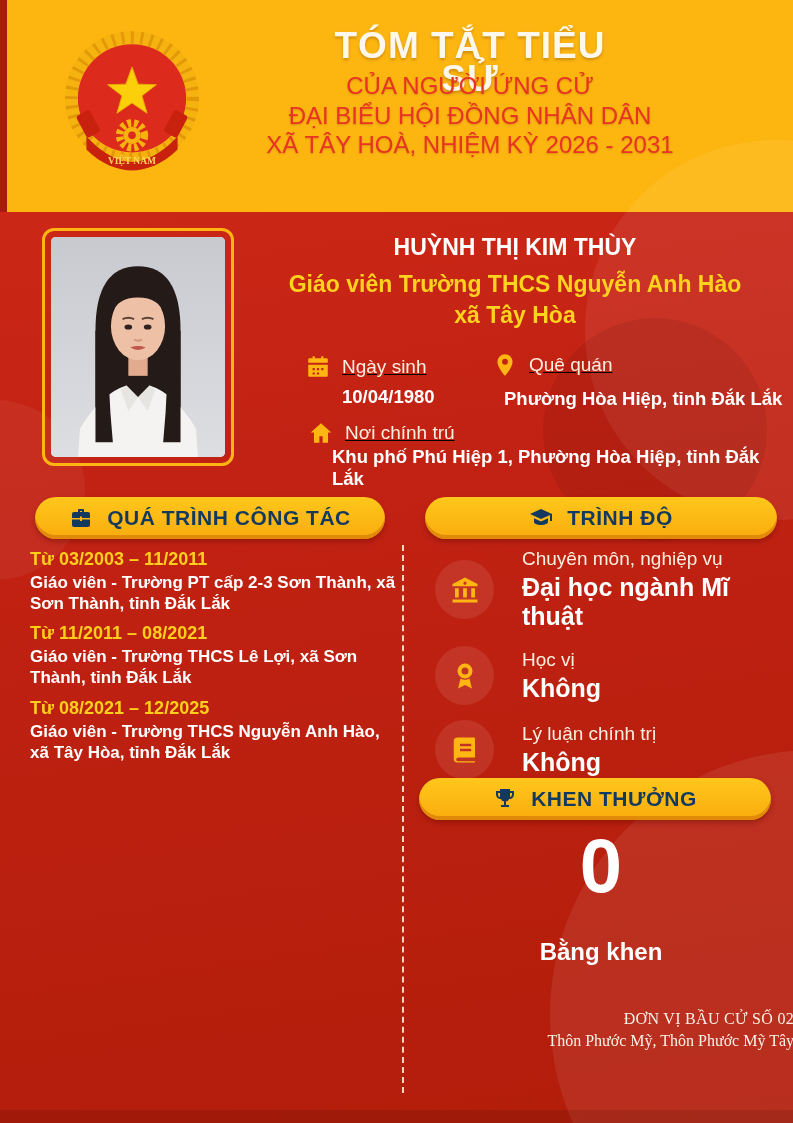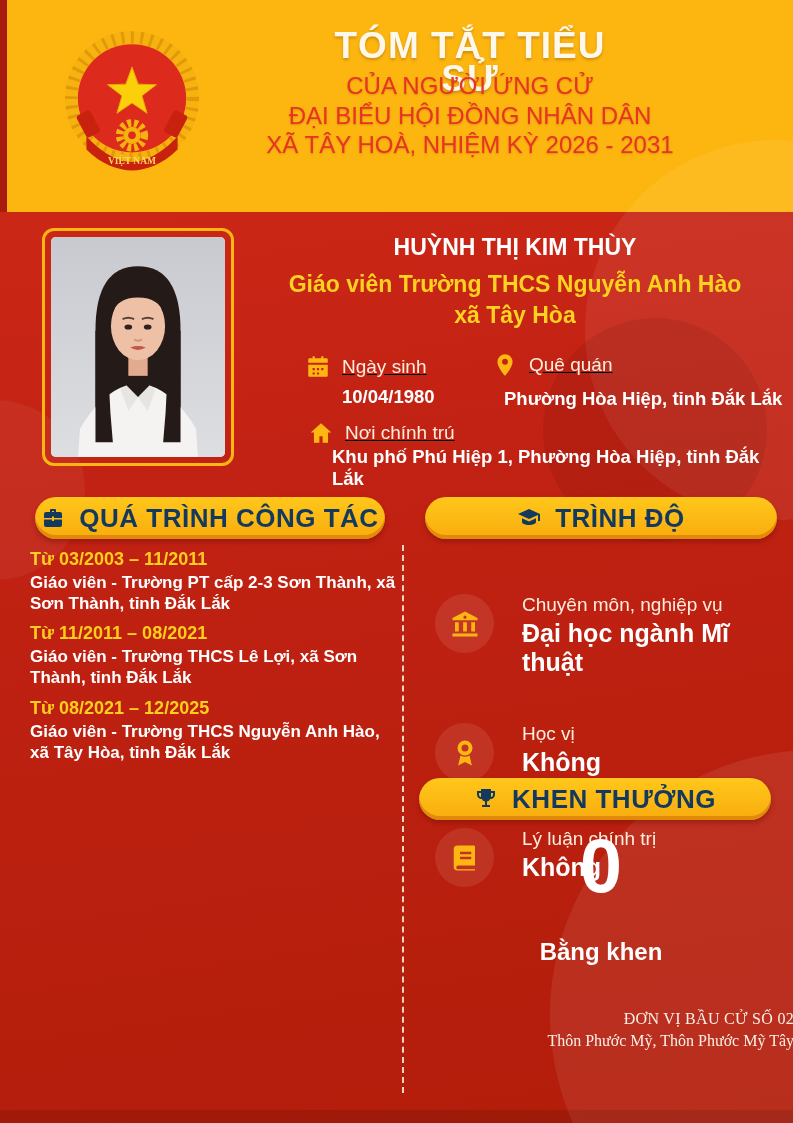--- a/index.html
+++ b/index.html
@@ -51,36 +51,36 @@
   .f2{left:492px;top:352px;width:295px;}
   .f2 .field-value{margin-left:12px;margin-top:10px;}
   .f3{left:308px;top:420px;width:478px;}
   .f3 .field-value{margin-left:24px;margin-top:0;}
   
   .pill{
     position:absolute;height:42px;border-radius:22px;
     background:linear-gradient(180deg,#ffc71b 0%,#f9ac0e 100%);
     box-shadow:inset 0 -4px 0 rgba(205,110,5,.55),0 3px 5px rgba(90,10,0,.35);
     display:flex;align-items:center;justify-content:center;gap:14px;
-    color:#14395f;font-size:26px;font-weight:bold;letter-spacing:.5px;
+    color:#14395f;font-size:21px;font-weight:bold;letter-spacing:.5px;
   }
   .pill-icon{width:24px;height:24px;color:#14395f;flex:0 0 24px;}
   .pill-icon svg{width:100%;height:100%;display:block;}
   .pill-work{left:35px;top:497px;width:350px;}
   .pill-qual{left:425px;top:497px;width:352px;justify-content:center;}
   .pill-award{left:419px;top:778px;width:352px;}
   
   .work-list{position:absolute;left:30px;top:549px;width:372px;}
   .work-period{color:#ffcf1c;font-size:18px;font-weight:bold;margin-bottom:3px;}
   .work-desc{color:#ffffff;font-size:17px;font-weight:bold;line-height:1.22;margin-bottom:9px;}
   .divider{position:absolute;left:402px;top:545px;height:548px;width:0;
     border-left:2px dashed rgba(255,244,225,.85);}
   
   .qual-list{position:absolute;left:435px;top:548px;width:345px;}
-  .qual-item{display:flex;gap:28px;margin-bottom:15px;min-height:59px;margin-top:46px;}
+  .qual-item{display:flex;align-items:center;gap:28px;margin-bottom:15px;min-height:59px;}
   .qual-circle{width:59px;height:59px;border-radius:50%;background:rgba(255,255,255,.09);
     display:flex;align-items:center;justify-content:center;flex:0 0 59px;}
   .qual-circle .qicon{width:30px;height:30px;color:#ffb612;}
   .qual-circle svg{width:100%;height:100%;display:block;}
   .qual-label{color:#fceede;font-size:19px;}
   .qual-value{color:#ffffff;font-size:25px;font-weight:bold;margin-top:3px;}
   
   .award-count{position:absolute;left:425px;top:828px;width:352px;text-align:center;
     color:#ffffff;font-size:76px;font-weight:bold;line-height:1;}
   .award-unit{position:absolute;left:425px;top:938px;width:352px;text-align:center;

